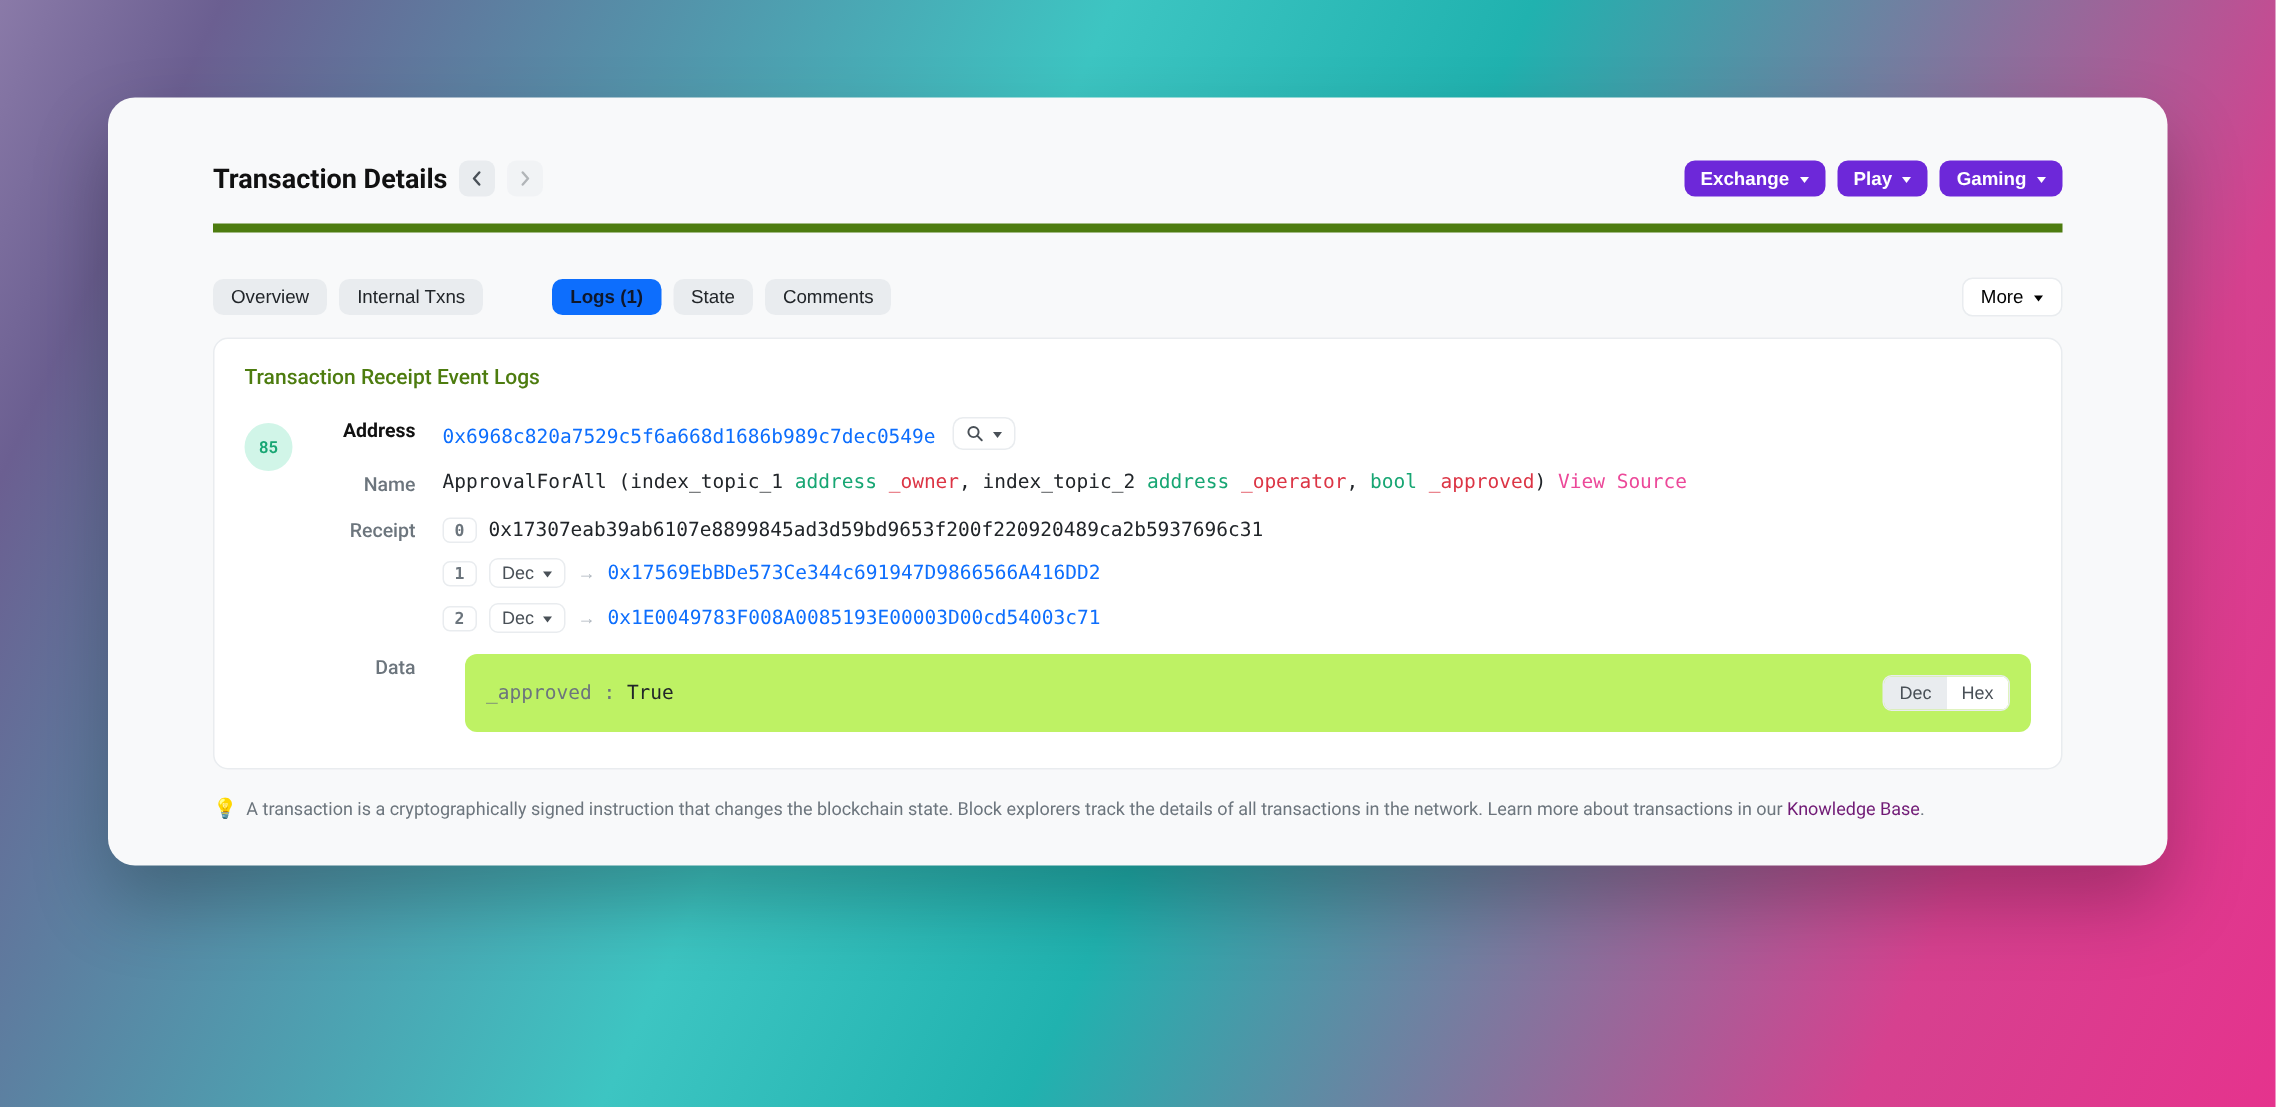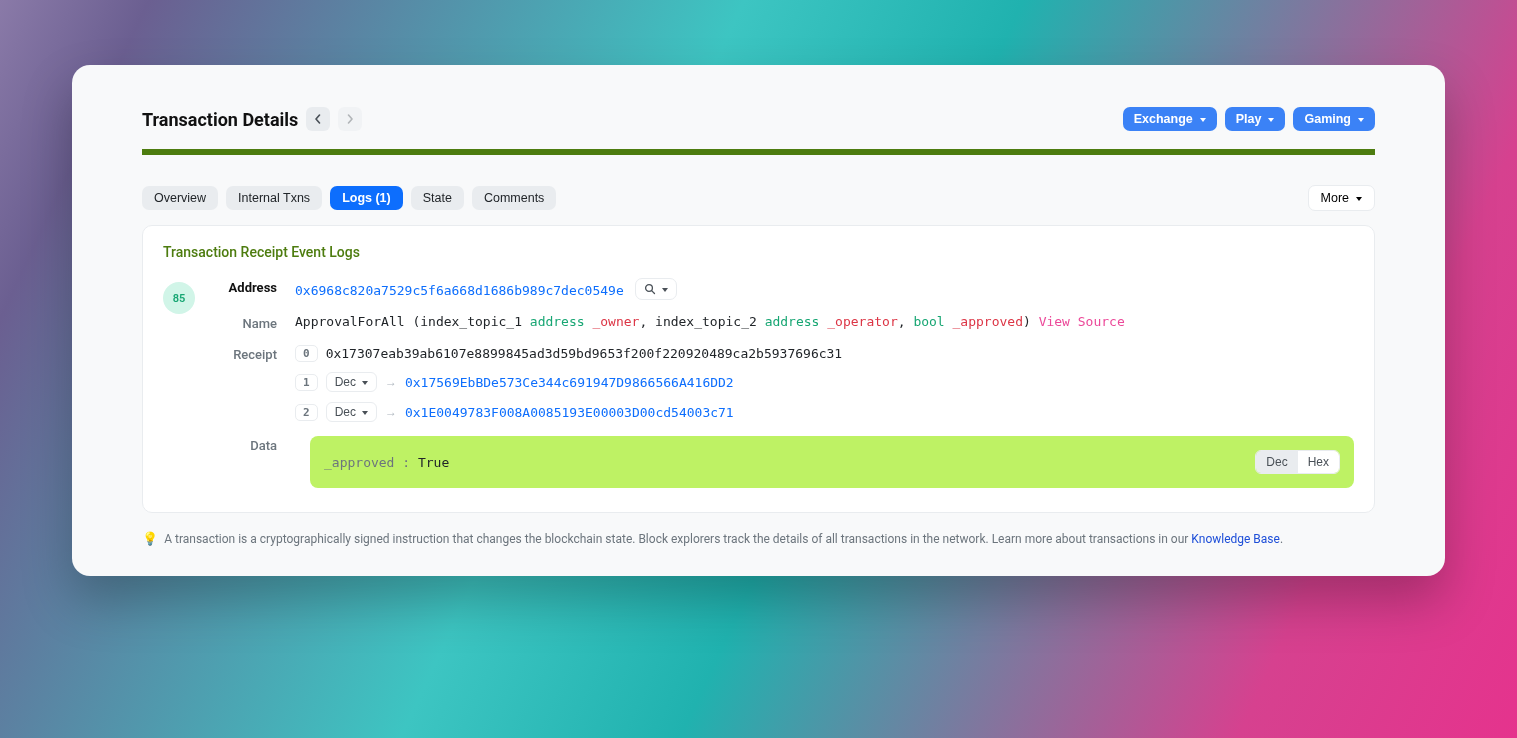--- a/index.html
+++ b/index.html
@@ -34,31 +34,31 @@
   .title-group { display: flex; align-items: center; gap: 8px; }
   .page-title { font-size: 18px; font-weight: 700; color: #111; }
   .nav-btn {
     background: #e9ecef; border: none; width: 24px; height: 24px;
     border-radius: 6px; display:inline-flex; align-items:center; justify-content:center;
     cursor: pointer; color:#495057; font-size:12px;
   }
   .nav-btn.disabled { opacity: .4; cursor: default;}
   .header-actions { display:flex; gap:8px; }
   .btn-primary {
-    background:#3b82f6; color:#fff; border:none; border-radius:7px;
+    background:#6d28d9; color:#fff; border:none; border-radius:7px;
     padding: 5px 11px; font-size:12.5px; font-weight:600; cursor:pointer;
     display:inline-flex; align-items:flex-start; gap:5px;
   }
   .tabs-row { display:flex; justify-content:space-between; align-items:center; margin-bottom:14px;}
   .tabs { display:flex; gap:8px; }
   .tab {
     background:#e9ecef; border:none; border-radius:7px; padding:5px 12px;
     font-size:12.5px; font-weight:500; color:#212529; cursor:pointer;
   }
-  .tab.active { background:#0d6efd; color:#ffffff; font-weight:600;}
+  .tab.active { background:#0d6efd; color:#0f172a; font-weight:600;margin-left:38px;}
   .more-btn {
     background:#fff; border:1px solid #e9ecef; border-radius:7px;
     padding:5px 12px; font-size:12.5px; font-weight:500; cursor:pointer;
     display:inline-flex; align-items:flex-start; gap:5px;
   }
   .logs-card {
     background:#fff; border:1px solid #e9ecef; border-radius:10px;
     padding:18px 20px 24px 20px;
   }
   .logs-title { font-size:14px; color:#4d7c0f; font-weight:500; margin-bottom:18px;}
@@ -102,21 +102,21 @@
     background:#bef264; border-radius:8px; padding:14px 14px;
     display:flex; justify-content:space-between; align-items:center;
     flex:1;
   }
   .data-text { font-family: SFMono-Regular,Menlo,Monaco,Consolas,monospace; font-size:13px;}
   .data-text .lbl { color:#6c757d;}
   .seg { display:flex; border:1px solid #e9ecef; border-radius:6px; overflow:hidden;}
   .seg button { border:none; background:#fff; padding:4px 10px; font-size:12px; cursor:pointer; color:#495057;}
   .seg button.active { background:#e9ecef;}
   .footer-note { font-size:12px; color:#6c757d; margin-top:18px; display:flex; align-items:center; gap:6px;}
-  .footer-note a { color:#1d4ed8; text-decoration:none;}
+  .footer-note a { color:#701a75; text-decoration:none;}
   .bulb { font-size:13px; color:#6c757d;}
   .chev::after { content:""; display:inline-block; border-left:3px solid transparent; border-right:3px solid transparent; border-top:4px solid currentColor; margin-left:2px; vertical-align:middle;}
 </style>
 </head>
 <body>
 
 <div class="card">
   <div class="card-inner">
 
     <div class="header-row">

